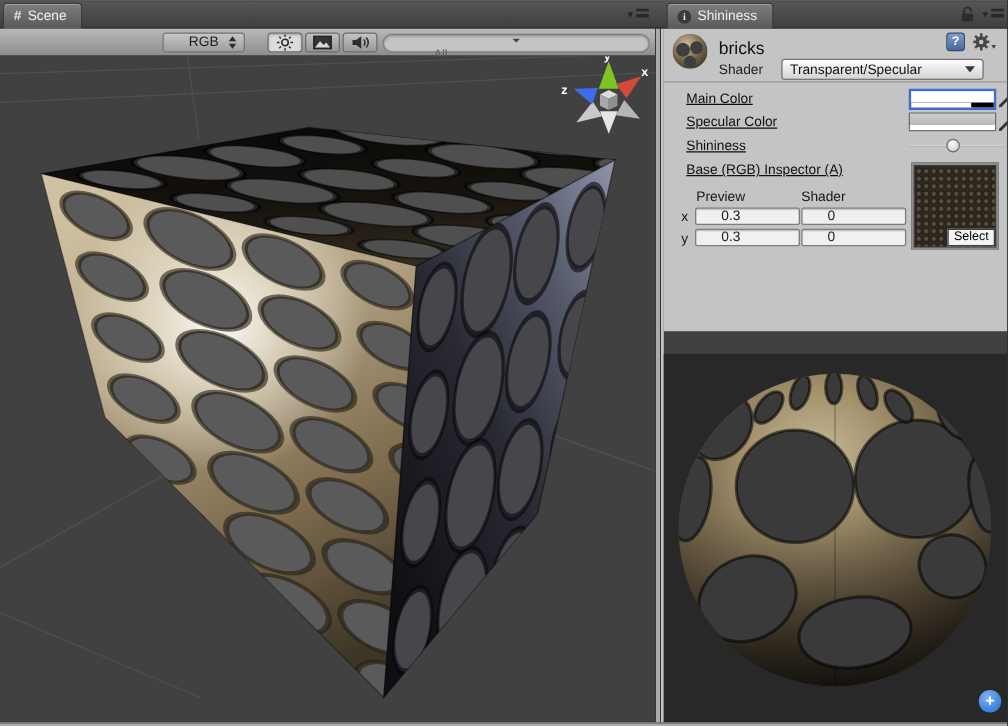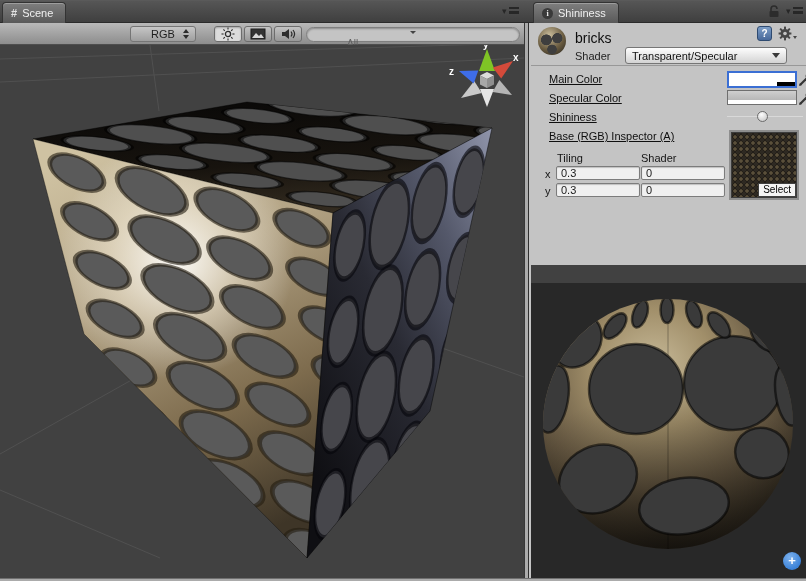--- a/index.html
+++ b/index.html
@@ -75,21 +75,21 @@
   .alpha-bar{position:absolute;left:0;bottom:0;height:4px;width:100%;background:#000;}
   .alpha-bar .white{position:absolute;left:0;top:0;bottom:0;background:#fff;}
   .dropper{position:absolute;left:267px;width:13px;height:16px;}
   .slider{position:absolute;left:196px;width:76px;height:13px;}
   .slider .track{position:absolute;left:0;right:0;top:6px;height:1px;background:#4f4f4f;border-bottom:1px solid #d9d9d9;}
   .slider .thumb{position:absolute;top:1px;width:11px;height:11px;border-radius:50%;
     background:radial-gradient(circle at 40% 30%,#fdfdfd,#c2c2c2);border:1px solid #6c6c6c;}
   .uv-head{position:absolute;color:#161616;}
   .uv-axis{position:absolute;color:#161616;}
   .uv-field{position:absolute;height:14px;border:1px solid #7c7c7c;border-radius:2px;background:#f0f0f0;
-    box-shadow:inset 0 1px 1px rgba(0,0,0,.2);}
+    box-shadow:inset 0 1px 1px rgba(0,0,0,.2);padding-left:16px;}
   .uv-field input{width:100%;height:100%;border:none;background:transparent;outline:none;font-size:11px;color:#1a1a1a;padding:0 0 0 4px;}
   .tex-thumb{position:absolute;left:198px;top:107px;width:70px;height:70px;border:2px solid #8e8e8e;
     box-shadow:inset 0 0 0 1px #3c3c3c;background-color:#2e2922;
     background-image:radial-gradient(circle,#5a4f3a 0 1.4px,#16130f 2.3px,rgba(0,0,0,0) 2.8px);
     background-size:6px 6px;background-position:1px 2px;}
   .select-btn{position:absolute;right:1px;bottom:1px;padding:0 4px;font-size:10px;line-height:12px;color:#000;
     background:#f4f4f4;border:1px solid #3f3f3f;margin-left:16px;}
 
   
   .preview-hdr{position:absolute;left:531px;top:264px;width:275px;height:18px;
@@ -400,21 +400,21 @@
     </svg>
 
     <div class="prop-lbl" style="top:88px;">Shininess</div>
     <div class="slider" style="top:87px;">
       <div class="track"></div>
       <div class="thumb" style="left: calc(47% - 6px);"></div>
     </div>
 
     <div class="prop-lbl" style="top:107px;">Base (RGB) Inspector (A)</div>
 
-    <div class="uv-head" style="left:26px;top:129px;">Tiling</div>
+    <div class="uv-head" style="left:26px;top:129px;">Preview</div>
     <div class="uv-head" style="left:110px;top:129px;">Shader</div>
 
     <div class="uv-axis" style="left:14px;top:145px;">x</div>
     <div class="uv-field" style="left:25px;top:143px;width:84px;">
       <input type="text" value="0.3" style="">
     </div>
     <div class="uv-field" style="left:110px;top:143px;width:84px;">
       <input type="text" value="0" style="">
     </div>
 

